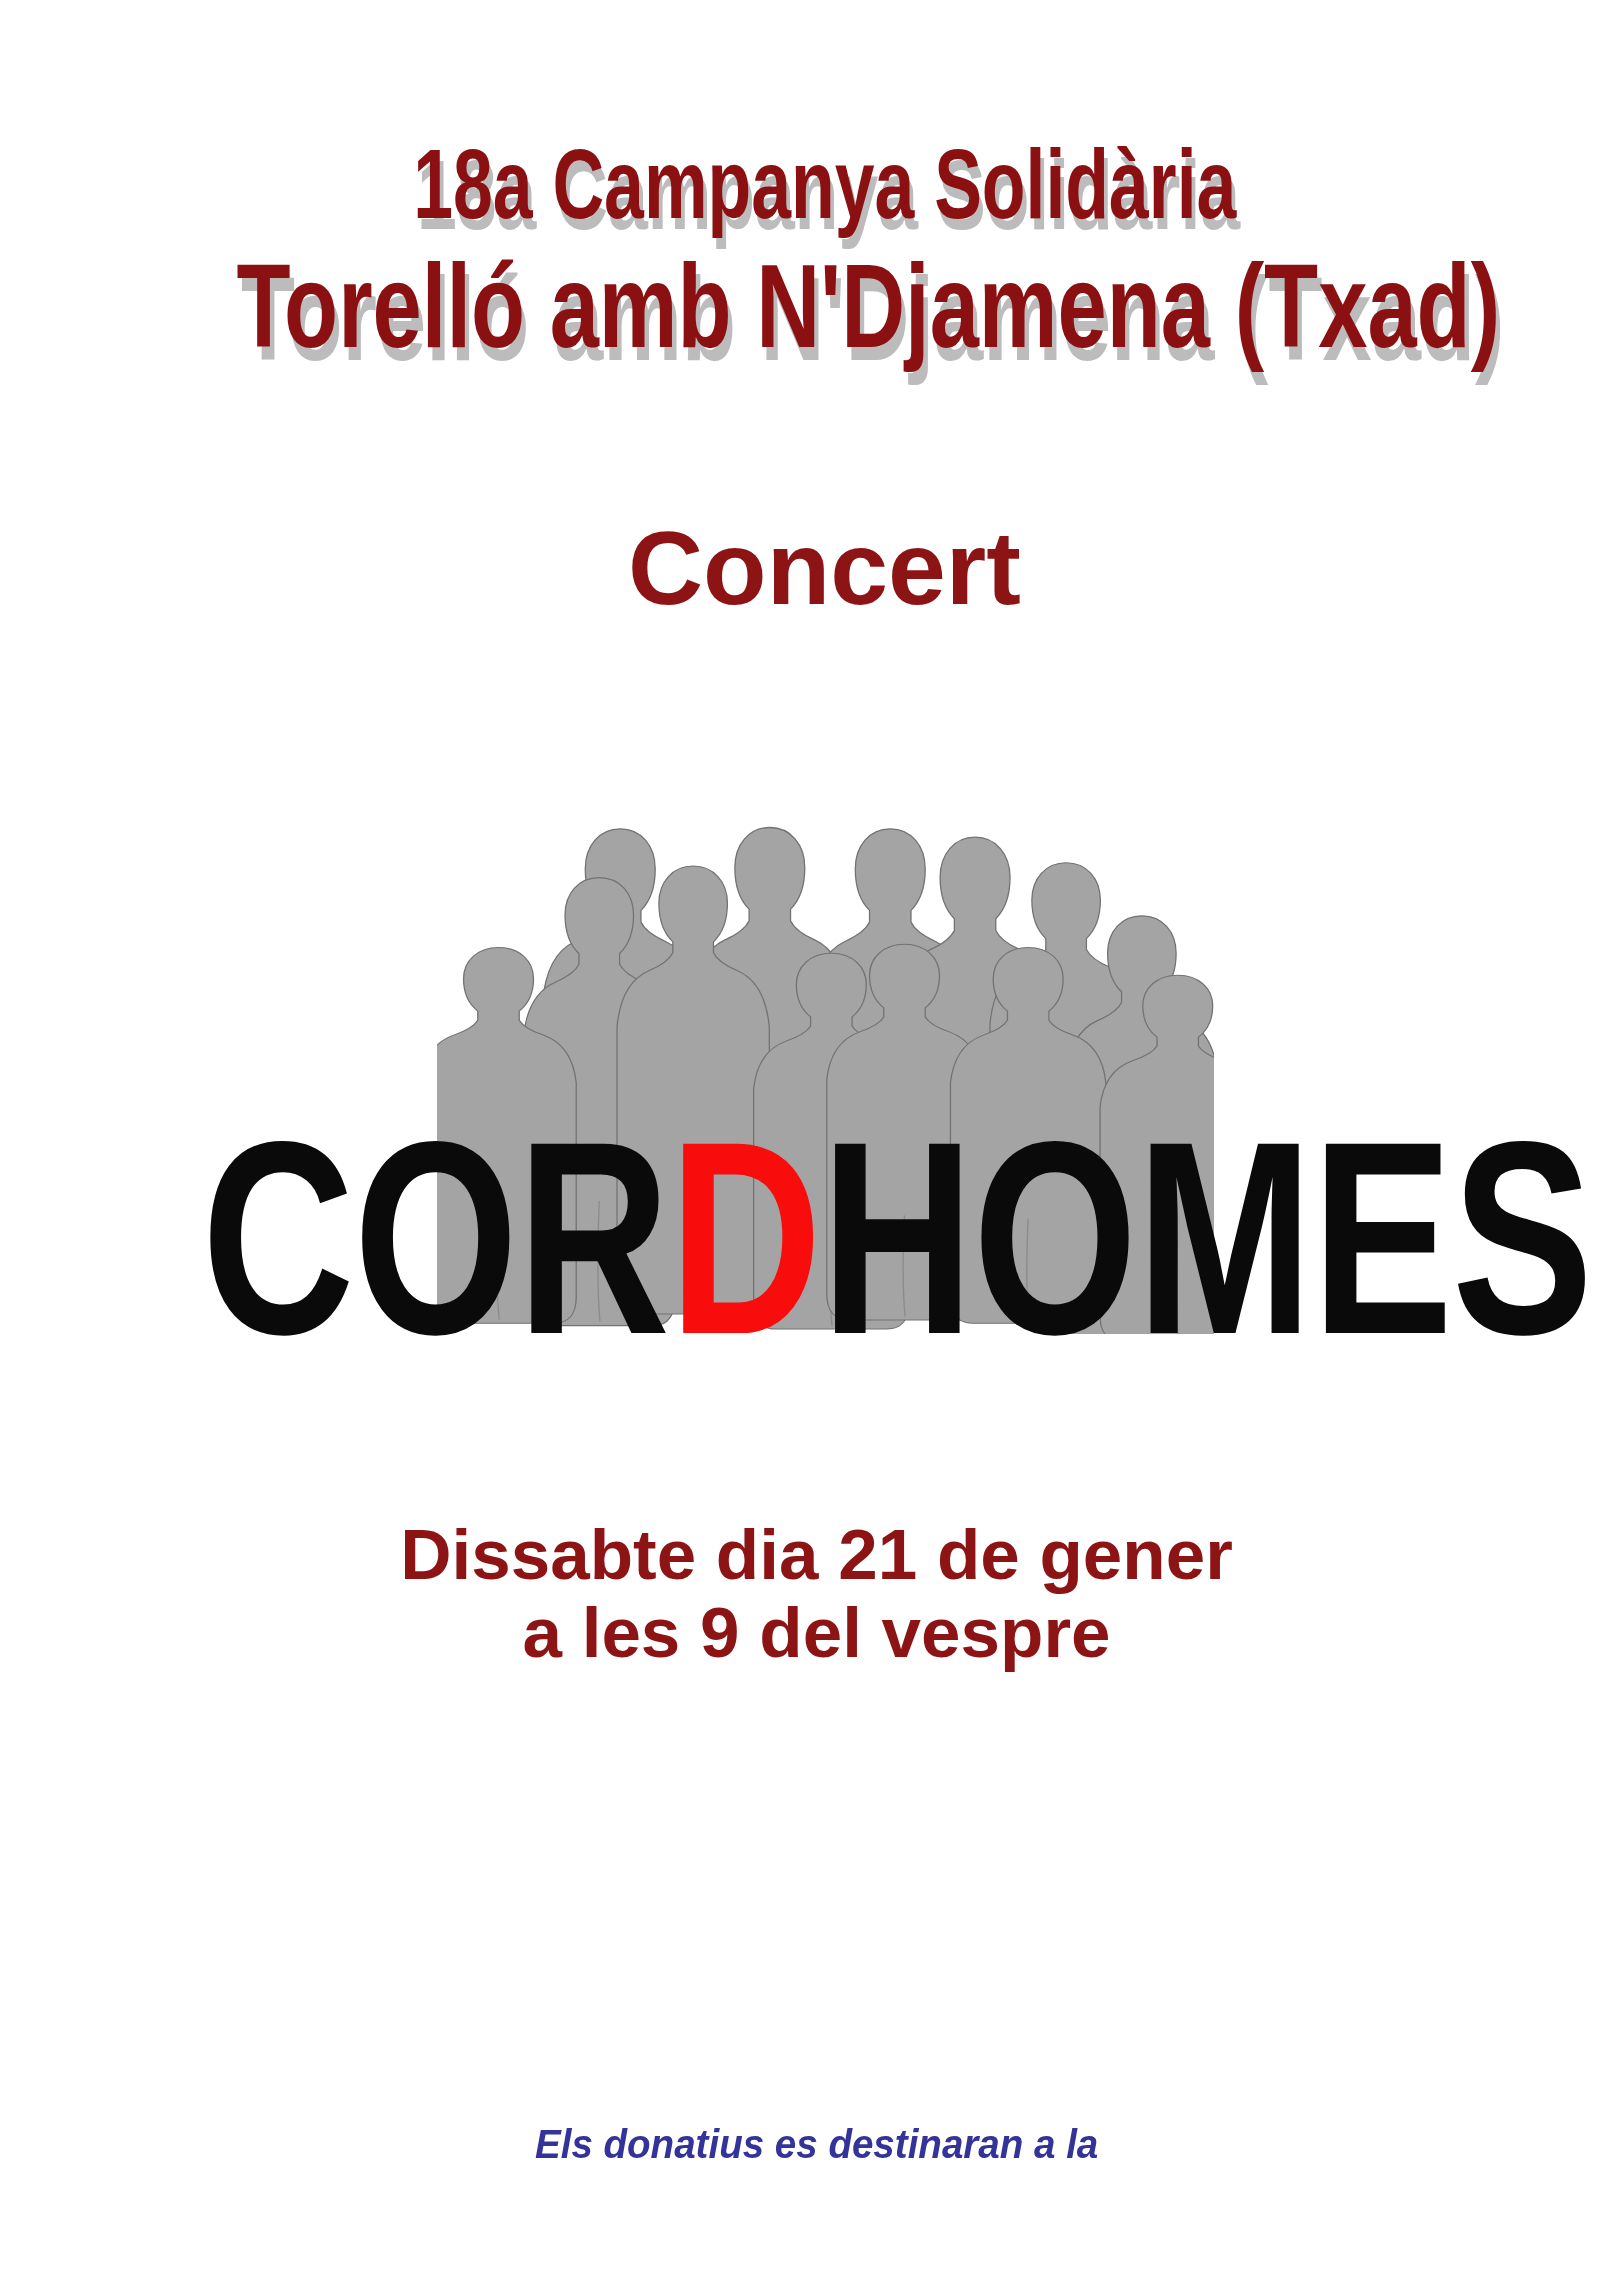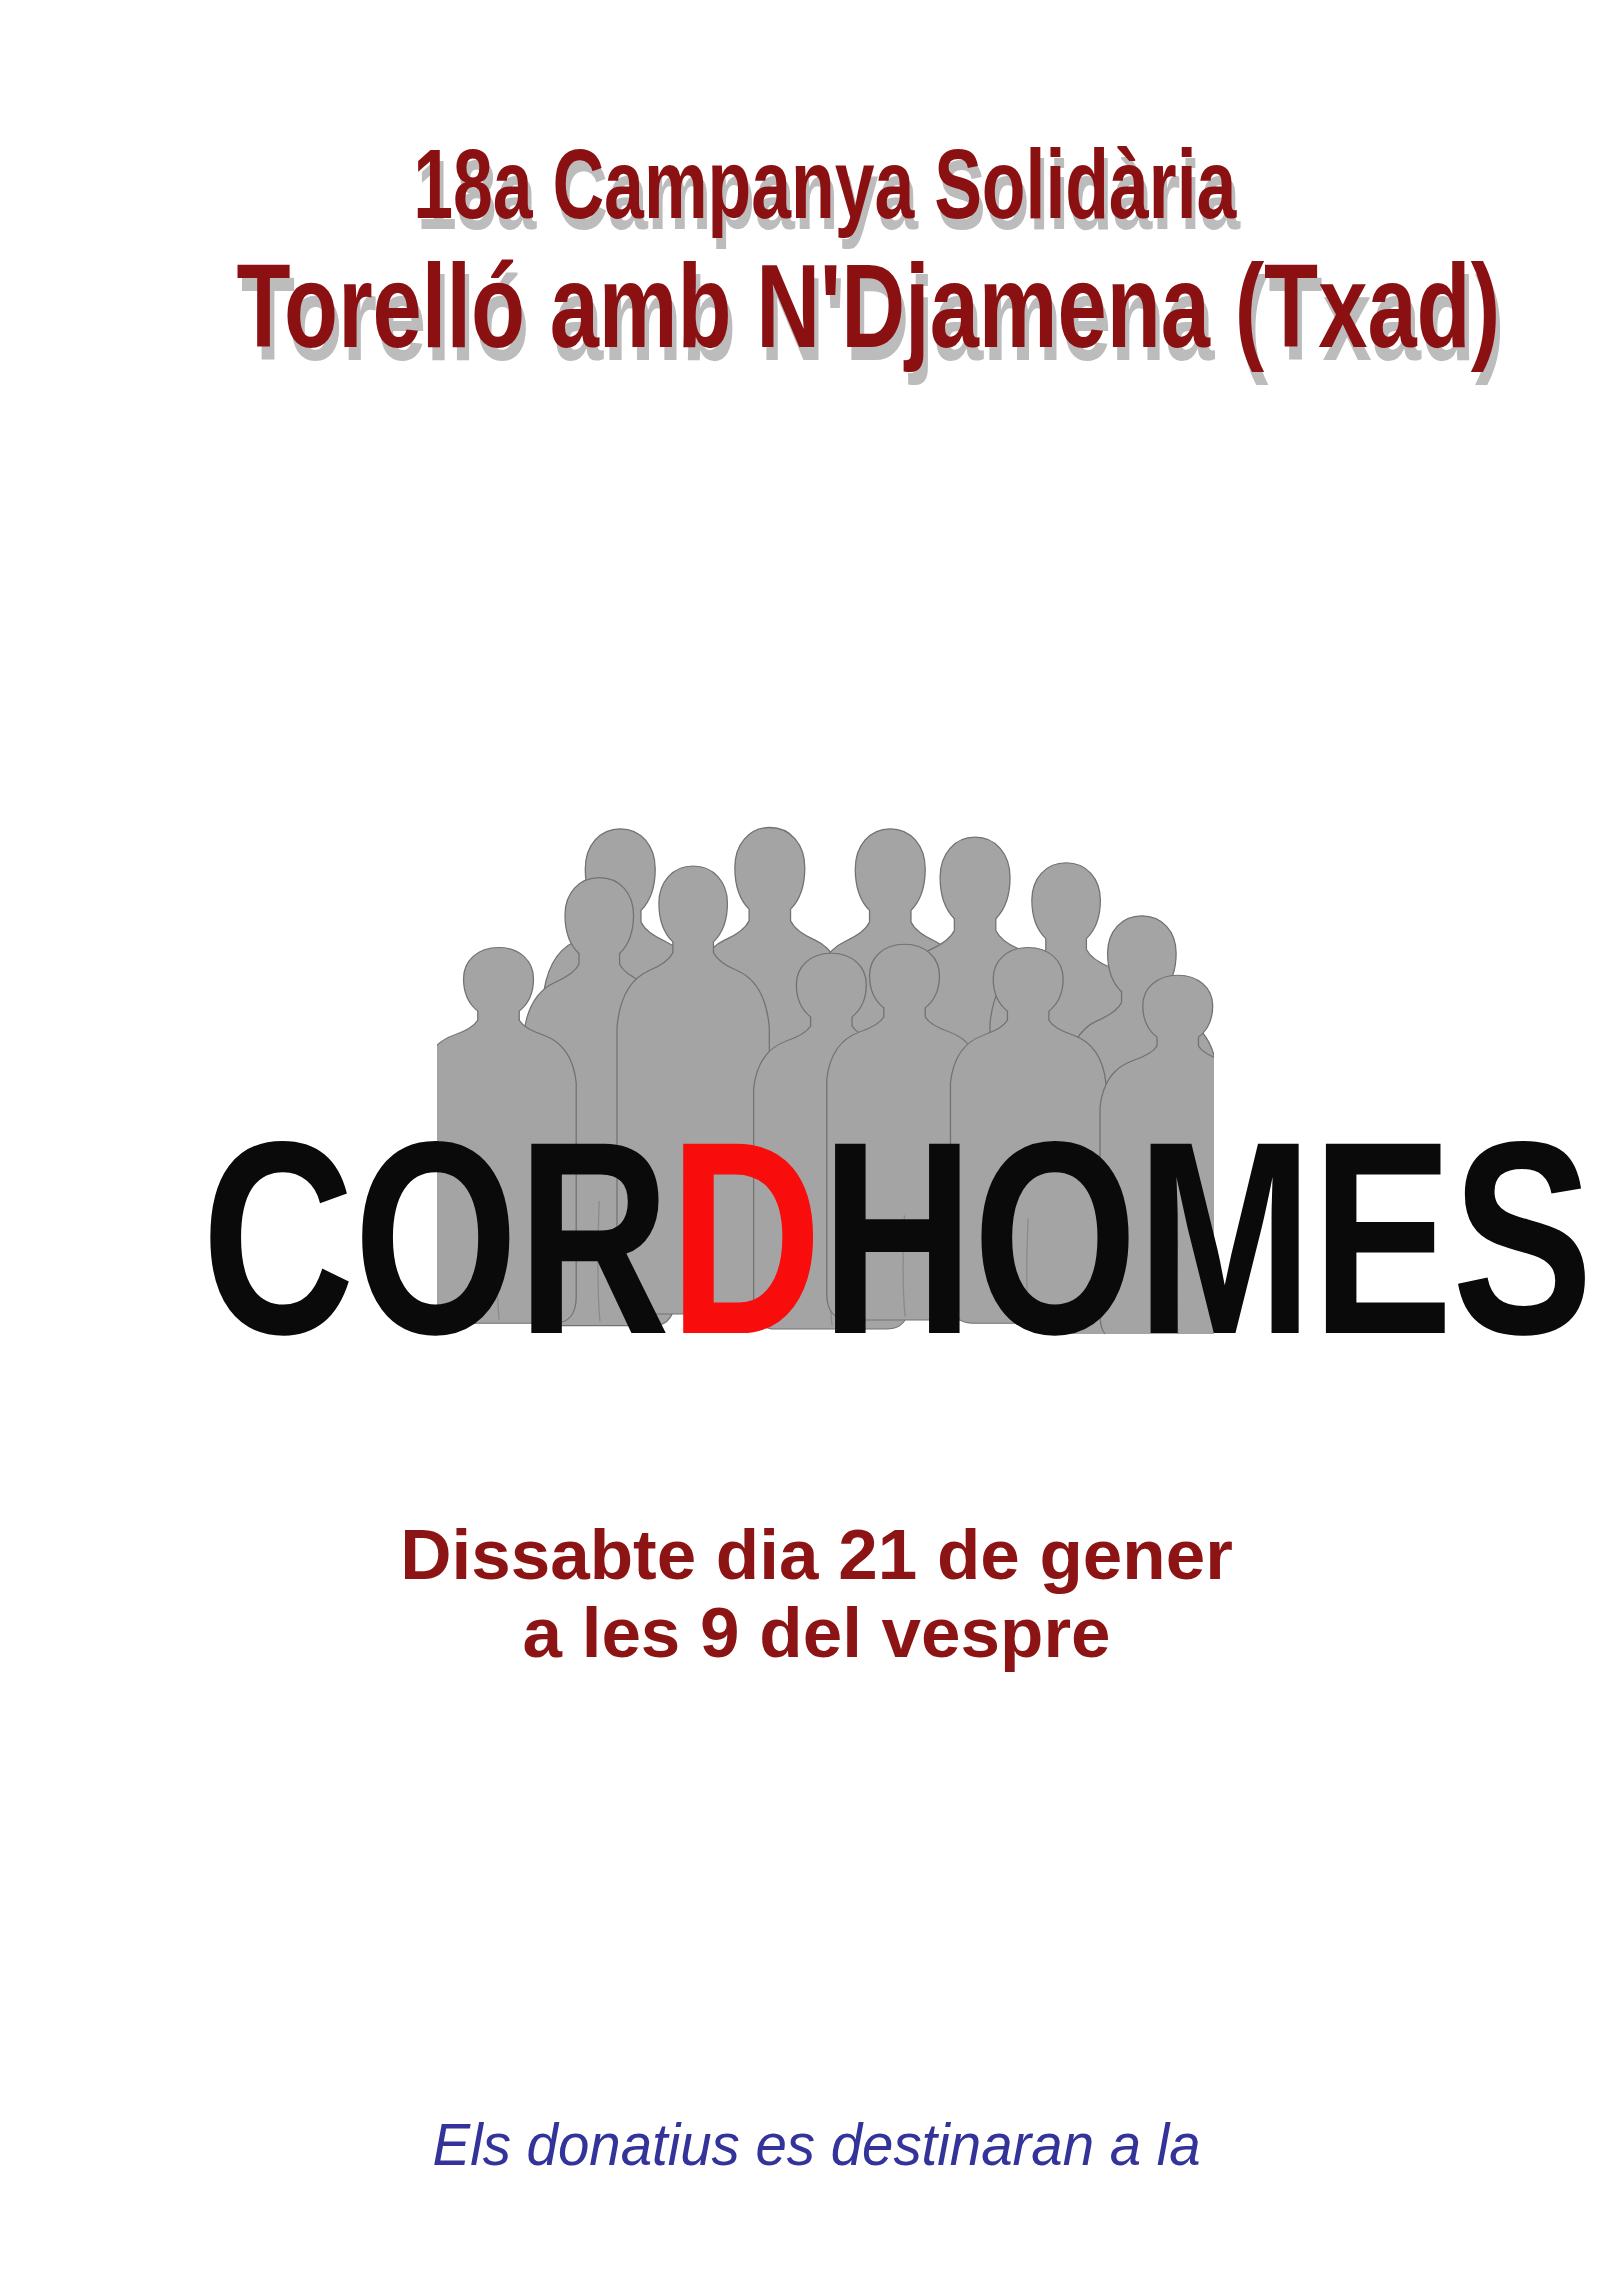--- a/index.html
+++ b/index.html
@@ -28,37 +28,38 @@
     top:1100px;left:-6.5px;right:0;font-size:275px;font-weight:bold;
     color:var(--logo-black);letter-spacing:-0.005em;z-index:3;
   }
   .cordhomes .cond{transform:scaleX(0.77);}
   .cordhomes .accent{color:var(--logo-red);}
   .choir{position:absolute;left:437px;top:806px;width:777px;height:528px;z-index:1;}
   .block{position:absolute;left:26px;right:16px;text-align:center;font-weight:bold;
          color:var(--maroon-body);white-space:nowrap;z-index:2;}
   .dateblock{top:1516px;font-size:71px;line-height:78px;}
   .venueblock{top:1739px;font-size:71px;line-height:78px;}
-  .footerblock{top:2107px;font-size:60px;line-height:75px;color:var(--blue);
-               font-style:italic;font-weight:normal;}
+  .footerblock{top:2107px;font-size:41px;line-height:75px;color:var(--blue);
+               font-style:italic;font-weight:bold;}
   .footerblock .cond{transform:scaleX(0.94);}
 </style>
 </head>
 <body>
 
 <div class="poster">
 
   <div class="line title1">
     <span class="cond">18a Campanya Solidària</span>
   </div>
 
   <div class="line title2">
     <span class="cond">Torelló amb N'Djamena (Txad)</span>
   </div>
 
+  <div class="line concert">Concert</div>
 
   <svg class="choir" viewBox="0 0 1200 815" xmlns="http://www.w3.org/2000/svg" aria-hidden="true">
     <defs>
       <g id="person">
         <path fill="#a4a4a4" stroke="#727272" stroke-width="2" d="
           M120,8
           C152,8 174,34 174,70
           C174,99 166,120 152,134
           L152,152
           C158,165 172,174 190,182

